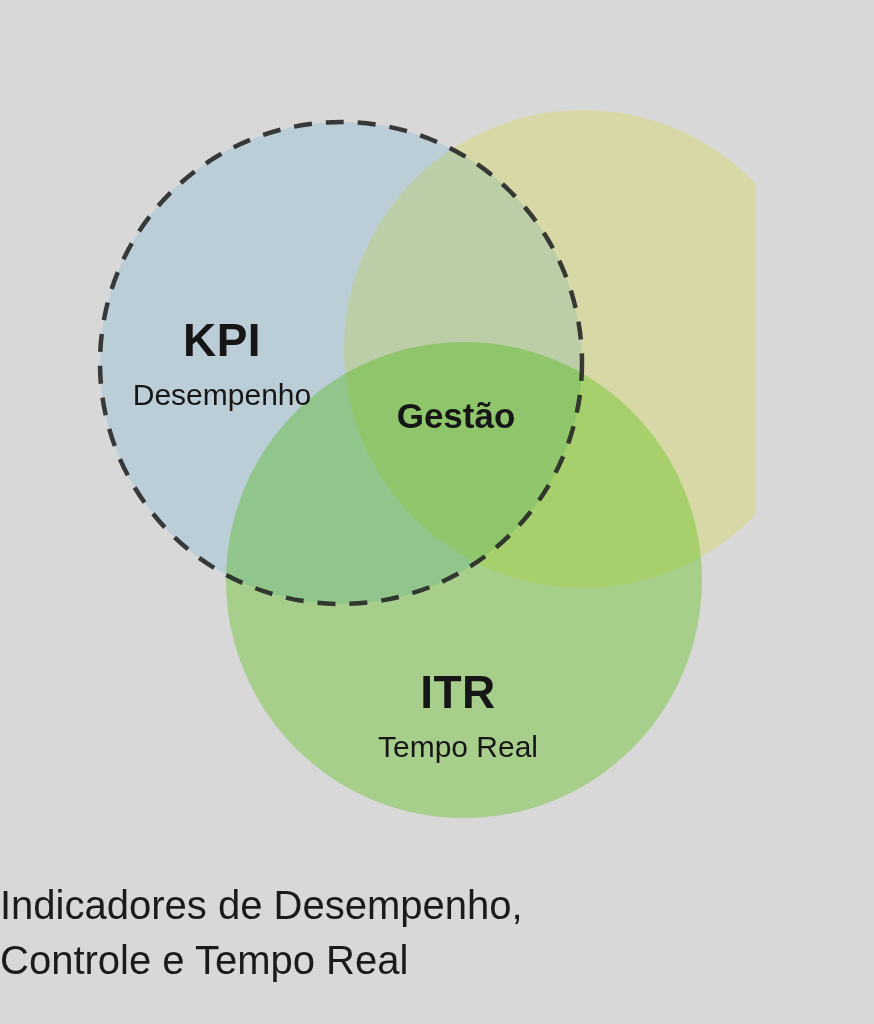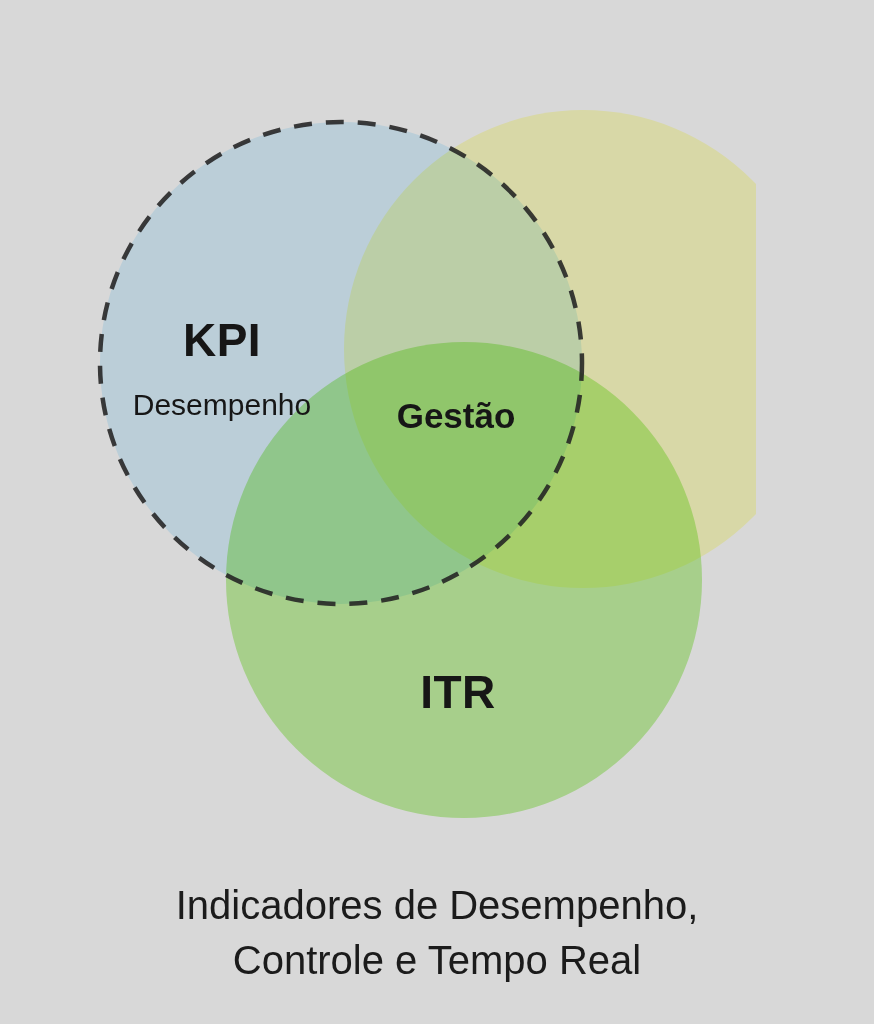--- a/index.html
+++ b/index.html
@@ -42,41 +42,40 @@
     line-height: 1.25;
   }
   .label .big {
     font-size: 46px;
     font-weight: 700;
     letter-spacing: 0.5px;
   }
   .label .sub {
     font-size: 30px;
     font-weight: 400;
-    margin-top: 16px;
+    margin-top: 6px;
   }
   .label.kpi-label { left: 88px;  top: 312px; width: 268px; }
   .label.ic-label  { left: 588px; top: 308px; width: 232px; }
   .label.itr-label { left: 328px; top: 664px; width: 260px; }
 
   .center-label {
     position: absolute;
     left: 326px; top: 396px;
     width: 260px;
     text-align: center;
     font-size: 35px;
     font-weight: 700;
     z-index: 4;
   }
 
   .caption {
     position: absolute;
     left: 0; top: 878px;
     width: 874px;
-    text-align: center;
     font-size: 40px;
     font-weight: 400;
     line-height: 1.38;
     color: #1b1b1b;
     z-index: 4;
   }
 </style>
 </head>
 <body>
 
@@ -93,20 +92,21 @@
   <div class="label kpi-label">
     <div class="big">KPI</div>
     <div class="sub">Desempenho</div>
   </div>
 
   <div class="label ic-label">
   </div>
 
   <div class="label itr-label">
     <div class="big">ITR</div>
+    <div class="sub">Tempo Real</div>
   </div>
 
   <div class="center-label">Gestão</div>
 
   <div class="caption">
     <div>Indicadores de Desempenho,</div>
     <div>Controle e Tempo Real</div>
   </div>
 
 </div>

